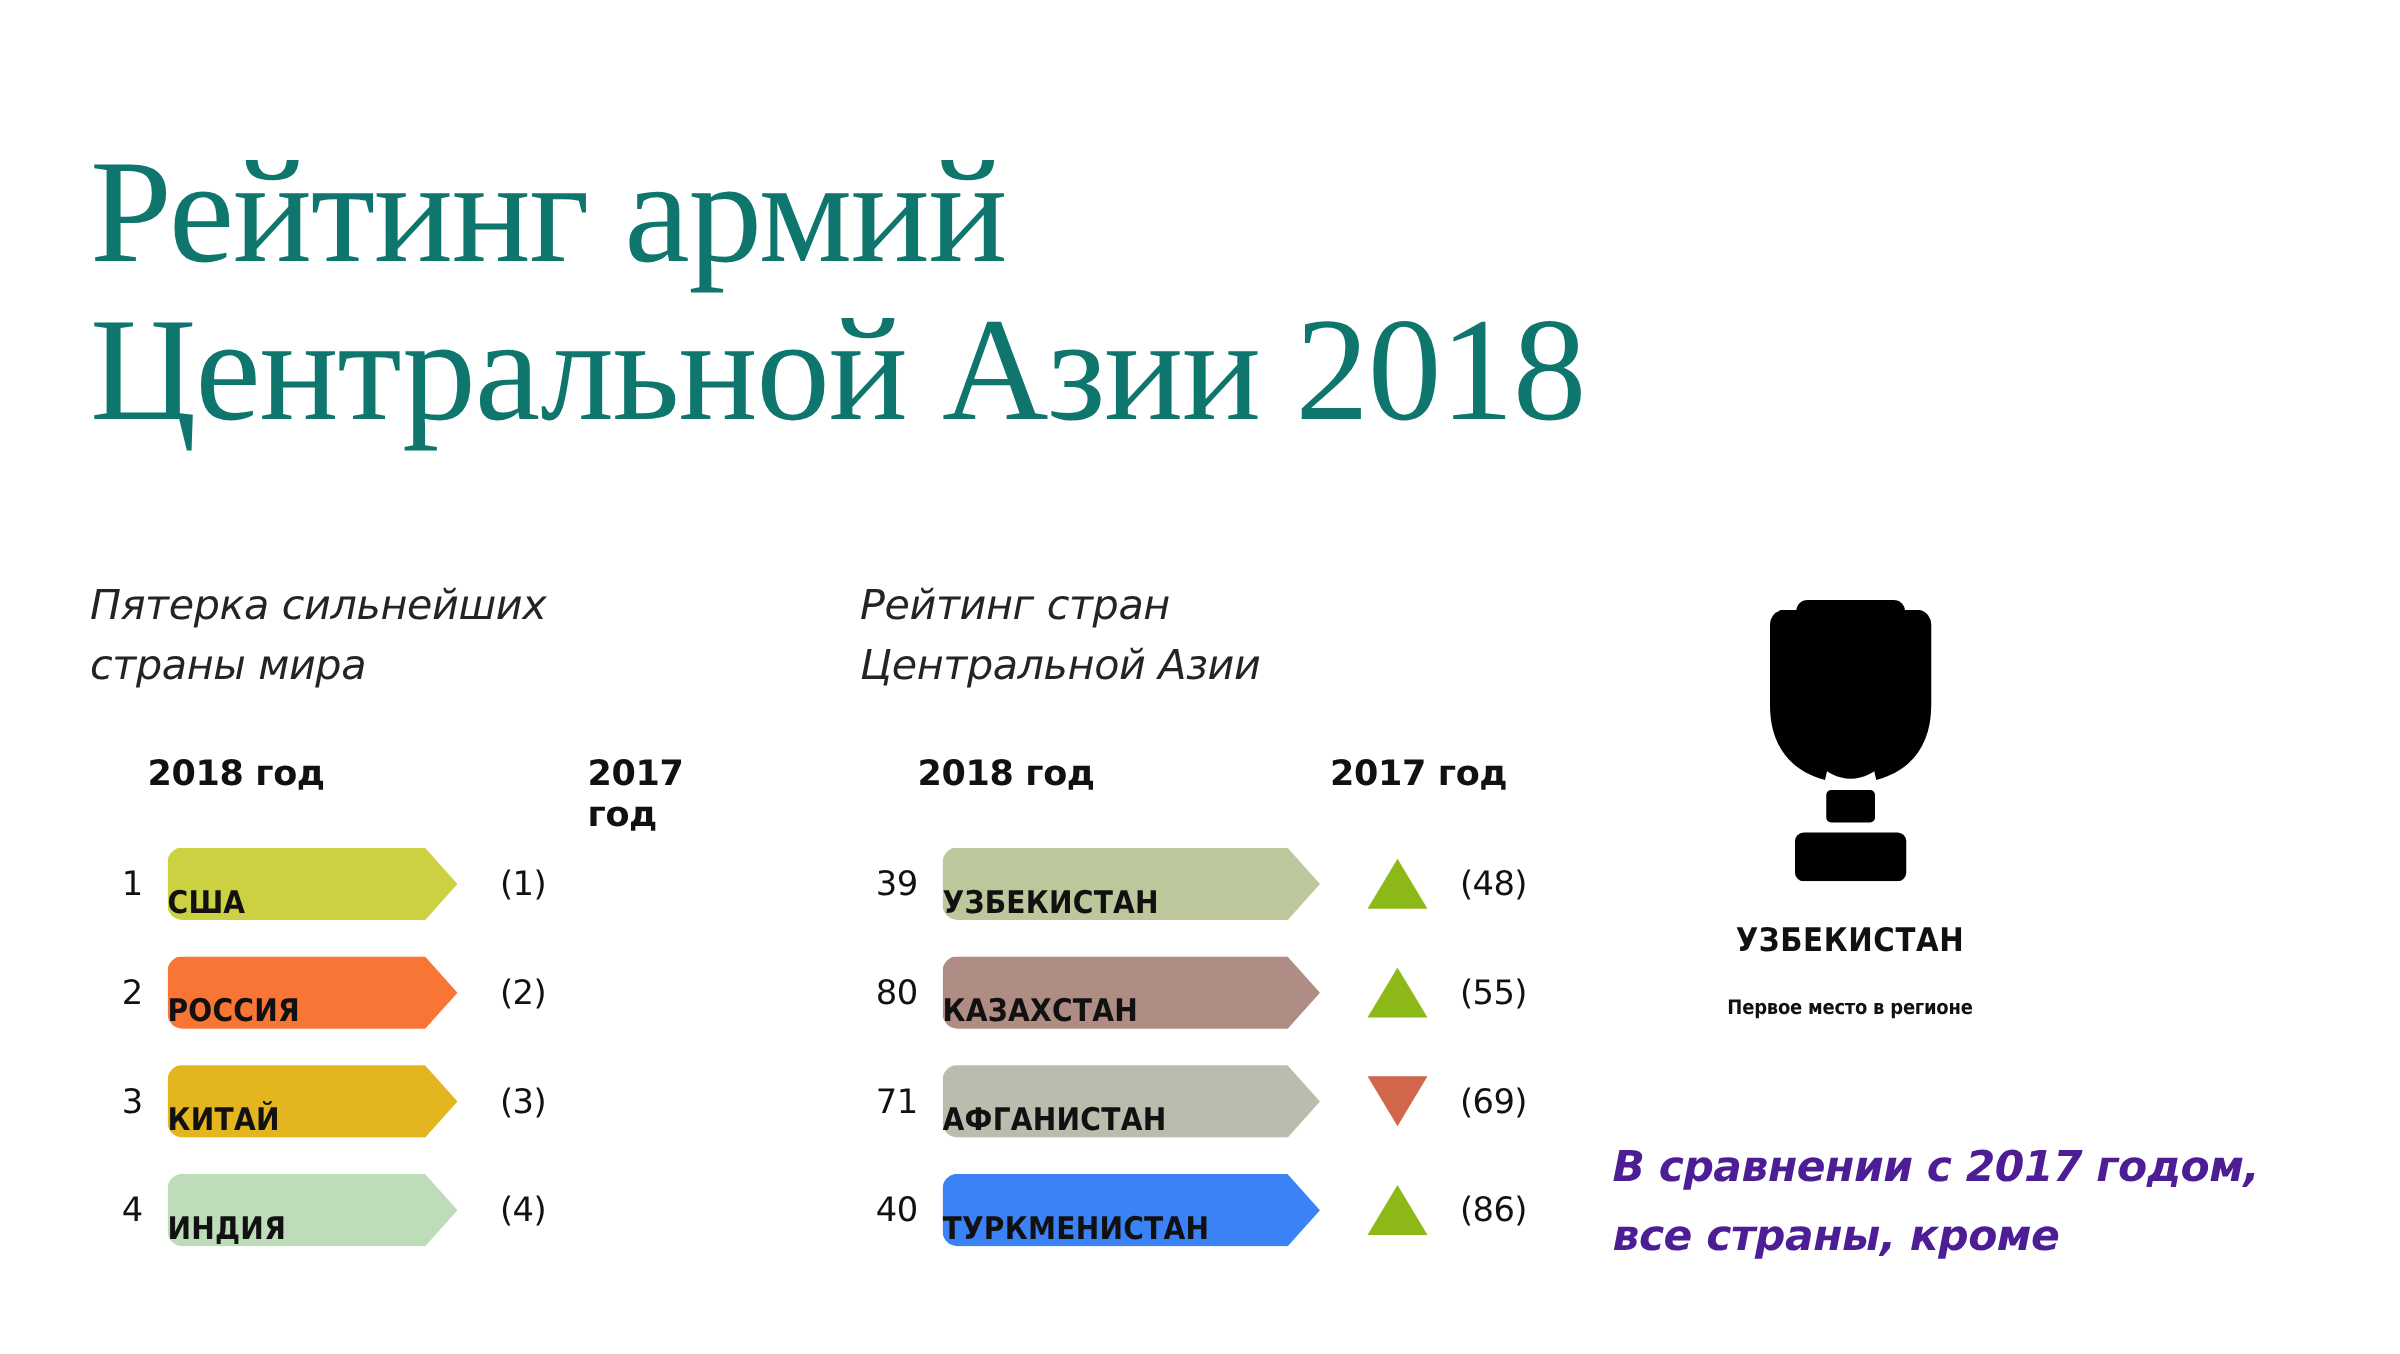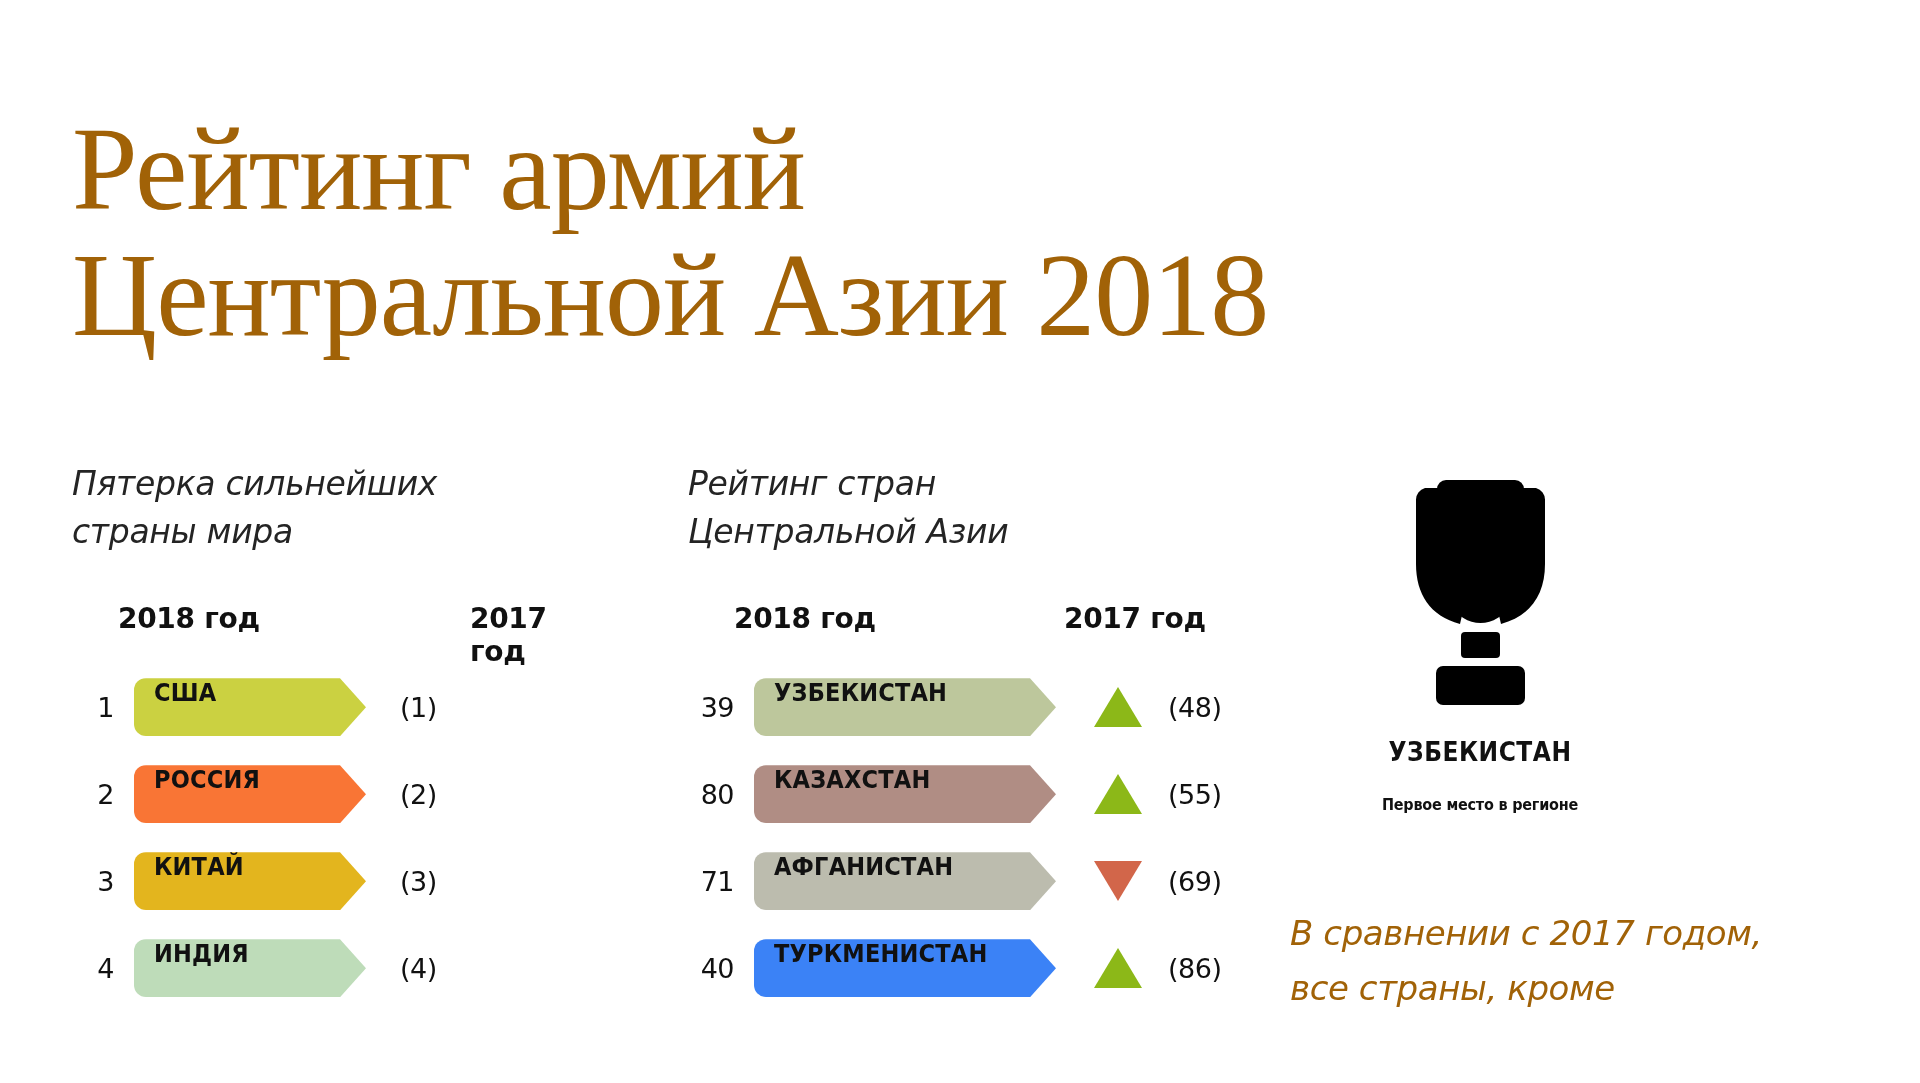--- a/index.html
+++ b/index.html
@@ -21,21 +21,21 @@
   .infographic-title {
     position: absolute;
     left: 72px;
     top: 28px;
     width: 1700px;
     font-family: "Liberation Serif", "DejaVu Serif", serif;
     font-weight: 400;
     font-size: 118px;
     line-height: 1.07;
     letter-spacing: -1px;
-    color: #a16207;
+    color: #0f766e;
     white-space: pre-line;
   }
 
   
   .columns {
     position: absolute;
     left: 0;
     top: 460px;
     width: 1920px;
     height: 623px;
@@ -99,23 +99,22 @@
     letter-spacing: -0.5px;
   }
   .col-left  .rank-num { width: 42px; margin-right: 20px; }
   .col-middle .rank-row .rank-num { width: 46px; margin-right: 20px; }
 
   
   .bar {
     position: relative;
     height: 58px;
     display: flex;
-    align-items: flex-start;
+    align-items: flex-end;
     box-sizing: border-box;
-    padding-left: 20px;
     border-radius: 12px 0 0 12px;
     clip-path: polygon(0 0, calc(100% - 26px) 0, 100% 50%, calc(100% - 26px) 100%, 0 100%);
   }
   .bar-label {
     font-family: "DejaVu Sans Condensed", "DejaVu Sans", sans-serif;
     font-weight: 700;
     font-size: 25px;
     letter-spacing: 0.2px;
     color: #111111;
     white-space: nowrap;
@@ -167,24 +166,24 @@
     color: #111111;
     letter-spacing: -0.2px;
   }
 
   .summary-note {
     margin-top: 92px;
     margin-left: 0;
     width: 560px;
     font-family: "DejaVu Sans", sans-serif;
     font-style: italic;
-    font-weight: 400;
+    font-weight: 700;
     font-size: 34px;
     line-height: 1.62;
-    color: #a16207;
+    color: #4c1d95;
     letter-spacing: -0.4px;
     white-space: pre-line;
   }
 </style>
 </head>
 <body>
 
 <h1 class="infographic-title">Рейтинг армий
 Центральной Азии 2018</h1>
 

